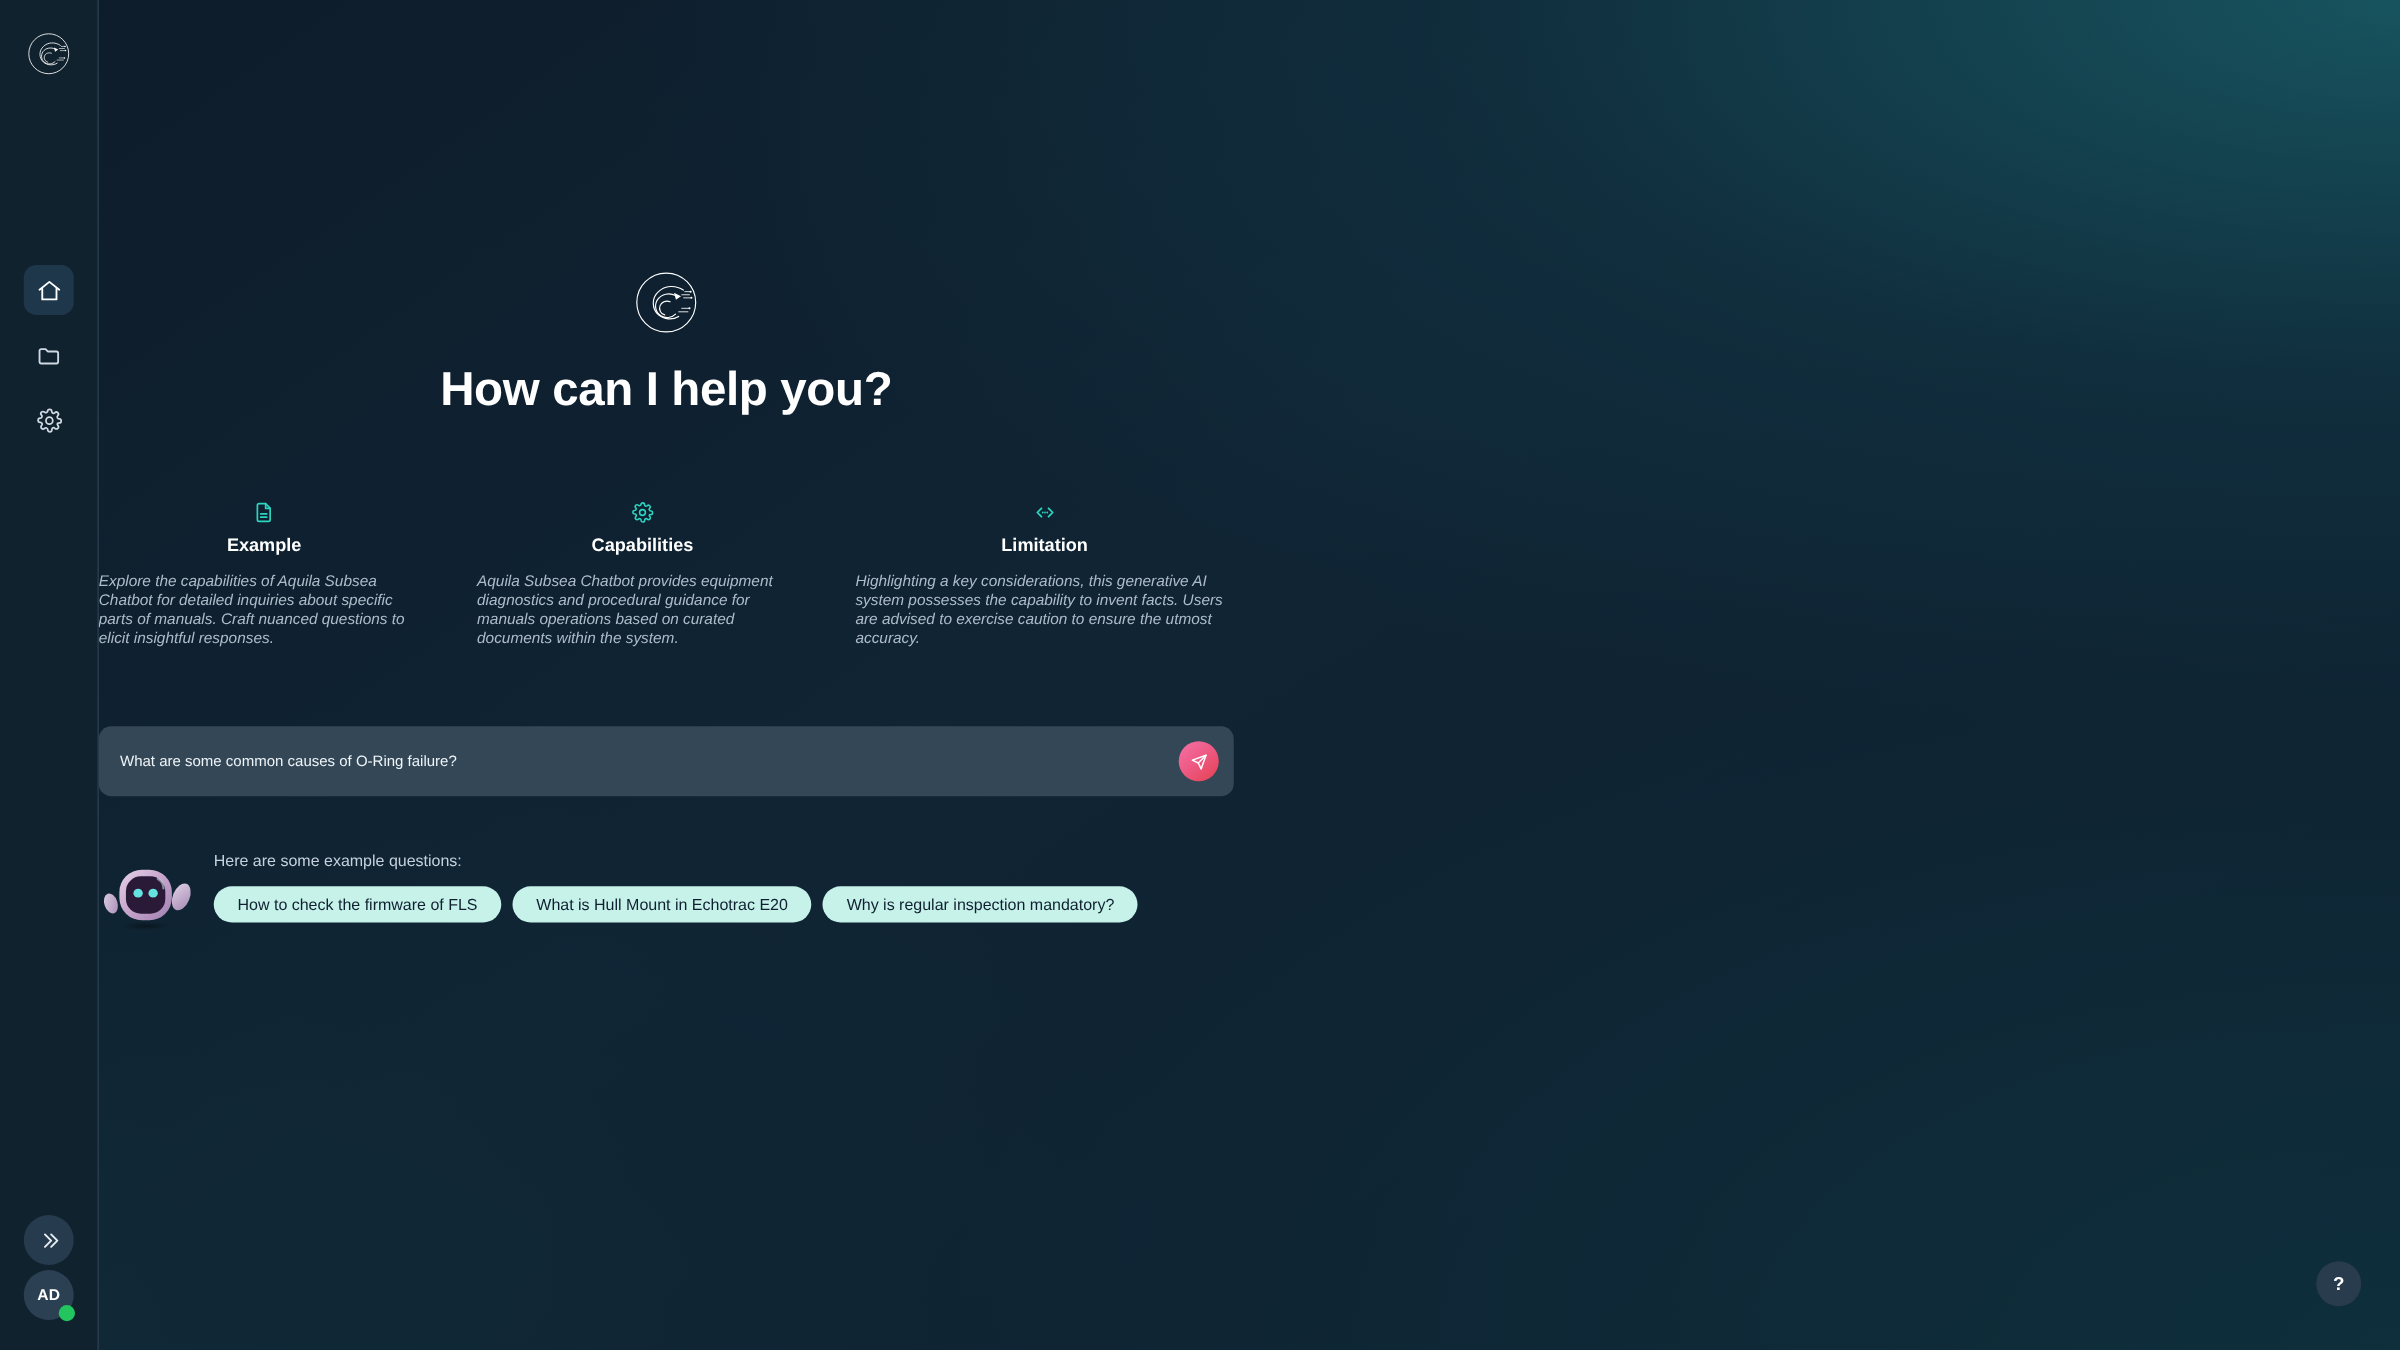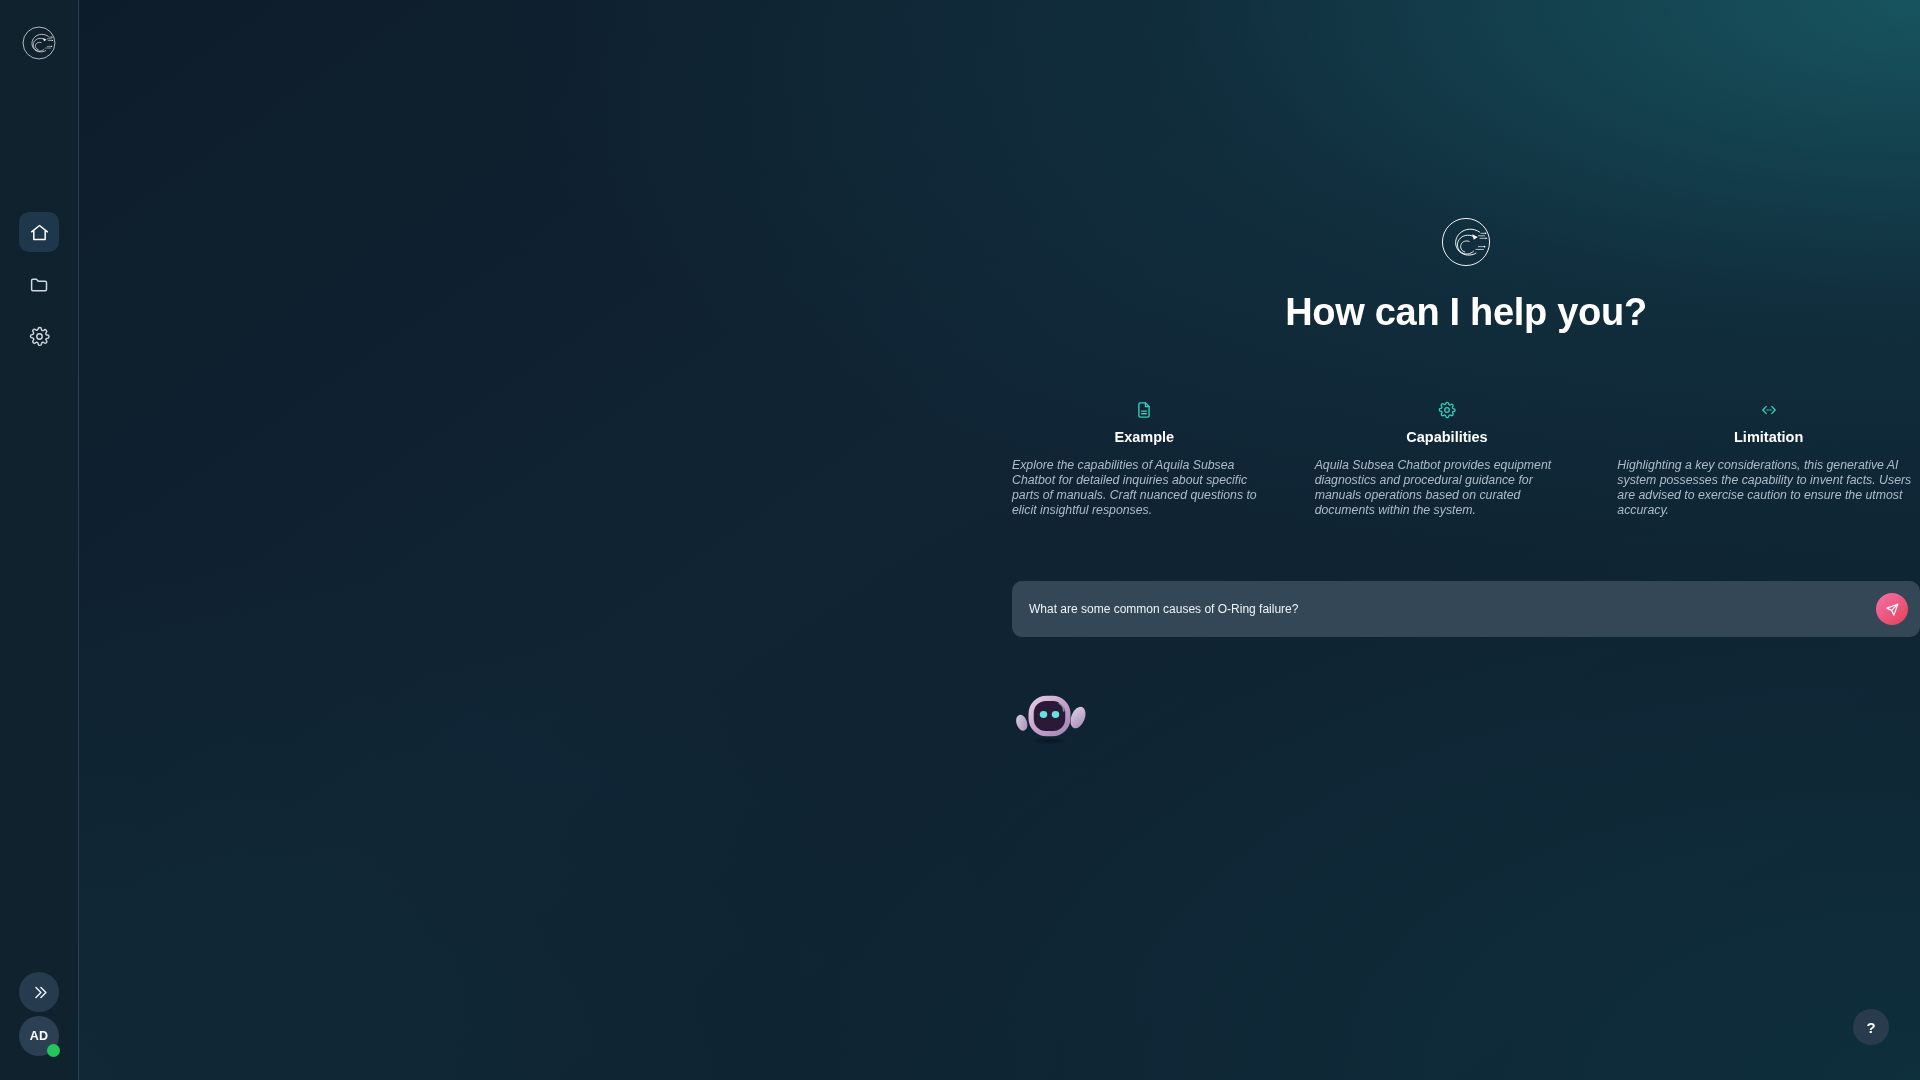--- a/index.html
+++ b/index.html
@@ -122,21 +122,21 @@
     border-radius: 50%;
     background: #22c55e;
   }
 
   
   .main {
     position: relative;
     flex: 1 1 auto;
     height: 1076px;
     display: flex;
-    justify-content: flex-end;
+    justify-content: flex-start;
   }
 
   .content {
     width: 908px;
     padding-top: 211px;
     display: flex;
     flex-direction: column;
     align-items: center;
   }
 
@@ -449,20 +449,28 @@
           <ellipse cx="50" cy="74" rx="27" ry="5" fill="url(#botShadow)"></ellipse>
           <ellipse cx="13" cy="50" rx="7" ry="11" fill="url(#botEar)" transform="rotate(-18 13 50)"></ellipse>
           <ellipse cx="88" cy="43" rx="9" ry="15" fill="url(#botEar)" transform="rotate(22 88 43)"></ellipse>
           <rect x="22" y="14" width="56" height="54" rx="24" fill="url(#botBody)"></rect>
           <rect x="29" y="21" width="42" height="40" rx="16" fill="#2a1a38"></rect>
           <path d="M63 24c4 2 6 6 6 10" stroke="#cfe9ef" stroke-width="2.4" stroke-linecap="round" opacity="0.55" fill="none"></path>
           <ellipse cx="42" cy="39" rx="5" ry="4.6" fill="#66e3e0"></ellipse>
           <ellipse cx="58" cy="39" rx="5" ry="4.6" fill="#66e3e0"></ellipse>
         </svg>
 
+        <div class="suggest-col">
+          <div class="suggest-label">Here are some example questions:</div>
+          <div class="chips">
+            <button class="chip">How to check the firmware of FLS</button>
+            <button class="chip">What is Hull Mount in Echotrac E20</button>
+            <button class="chip">Why is regular inspection mandatory?</button>
+          </div>
+        </div>
       </div>
 
     </div>
 
     <button class="help-fab">?</button>
   </main>
 
 </div>
 
 </body></html>

